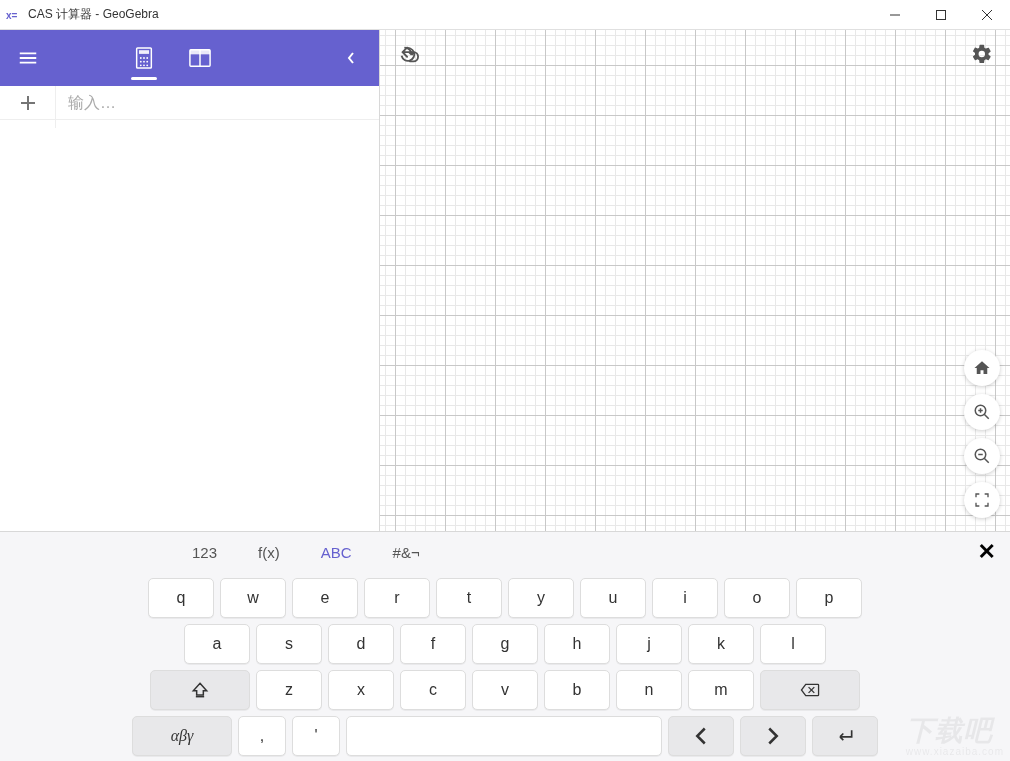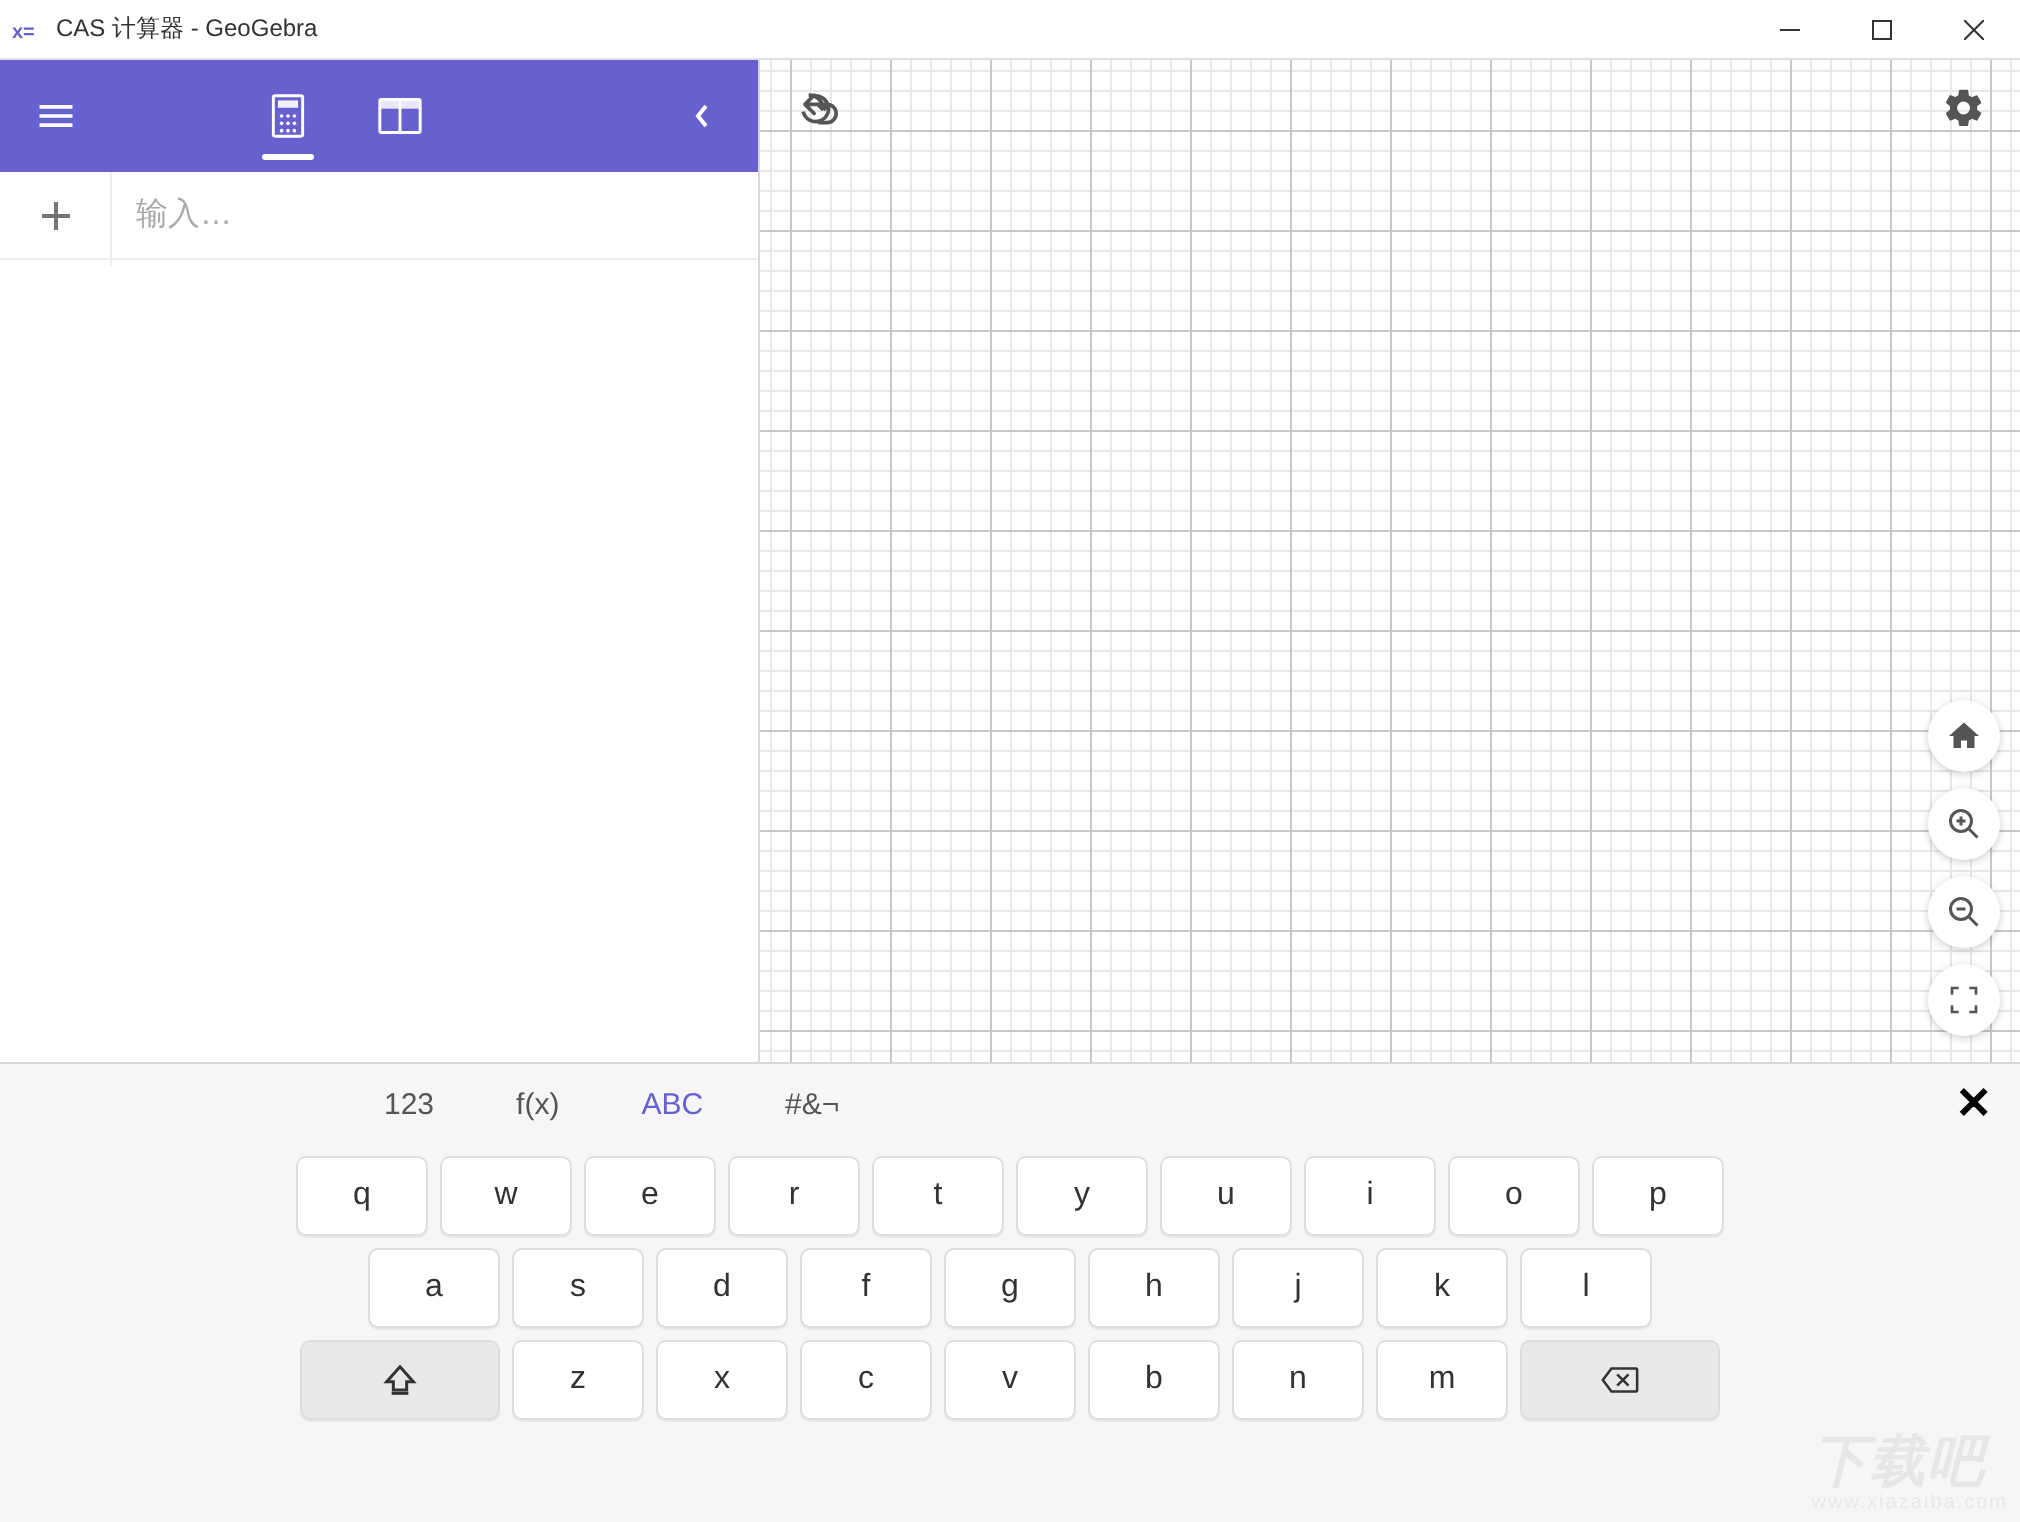--- a/index.html
+++ b/index.html
@@ -18,21 +18,21 @@
 
 
 .sidebar { width: 380px; height: 100%; display: flex; flex-direction: column; border-right: 1px solid #d8d8d8; }
 .sidebar-top { height: 56px; background: #6661cf; display: flex; align-items: center; position: relative; }
 .menu-btn { width: 56px; height: 56px; display: flex; align-items: center; justify-content: center; color: #fff; }
 .tab-group { display: flex; margin-left: 60px; height: 100%; align-items: center; }
 .tab { width: 56px; height: 56px; display: flex; align-items: center; justify-content: center; color: rgba(255,255,255,0.85); position: relative; }
 .tab.active::after { content:""; position:absolute; bottom:6px; left:50%; transform:translateX(-50%); width:26px; height:3px; background:#fff; border-radius:2px; }
 .collapse-btn { position: absolute; right: 8px; width: 40px; height: 56px; display: flex; align-items: center; justify-content: center; color: #fff; }
 
-.input-row { height: 44px; display: flex; align-items: center; border-bottom: 1px solid #eee; justify-content: space-between; }
+.input-row { height: 34px; display: flex; align-items: center; border-bottom: 1px solid #eee; justify-content: space-between; }
 .plus-btn { width: 56px; height: 50px; display: flex; align-items: center; justify-content: center; color: #666; border-right: 1px solid #eee; }
 .input-field { flex: 1; height: 100%; border: none; outline: none; padding: 0 12px; font-size: 16px; color: #333; }
 .input-field::placeholder { color: #aaa; }
 
 
 .graph { flex: 1; height: 100%; position: relative; background: #fff;
   background-image:
     linear-gradient(#c8c8c8 1px, transparent 1px),
     linear-gradient(90deg, #c8c8c8 1px, transparent 1px),
     linear-gradient(#e8e8e8 1px, transparent 1px),
@@ -247,18 +247,41 @@
       <div class="key" style="width:66px">m</div>
       <div class="key dark" style="width:100px">
         <svg viewBox="0 0 28 20" width="26" height="18">
             <path d="M8 2 H25 A1 1 0 0 1 26 3 V17 A1 1 0 0 1 25 18 H8 L2 10 Z" fill="none" stroke="#333" stroke-width="1.8"></path>
             <line x1="12" y1="6" x2="20" y2="14" stroke="#333" stroke-width="1.8"></line>
             <line x1="20" y1="6" x2="12" y2="14" stroke="#333" stroke-width="1.8"></line>
           </svg>
       </div>
     </div>
 
+    <div class="kb-row">
+      <div class="key dark" style="width:100px">
+          <span class="greek">αβγ</span>
+        </div>
+      <div class="key" style="width:48px">,</div>
+      <div class="key" style="width:48px">'</div>
+      <div class="key" style="width:316px"></div>
+      <div class="key dark" style="width:66px">
+        <svg viewBox="0 0 12 16" width="10" height="14">
+            <path d="M9 2 L3 8 L9 14" fill="none" stroke="#333" stroke-width="2"></path>
+          </svg>
+      </div>
+      <div class="key dark" style="width:66px">
+        <svg viewBox="0 0 12 16" width="10" height="14">
+            <path d="M3 2 L9 8 L3 14" fill="none" stroke="#333" stroke-width="2"></path>
+          </svg>
+      </div>
+      <div class="key dark" style="width:66px">
+        <svg viewBox="0 0 24 18" width="22" height="16">
+            <path d="M20 2 V10 H6 M6 10 L10 6 M6 10 L10 14" fill="none" stroke="#333" stroke-width="2"></path>
+          </svg>
+      </div>
+    </div>
   </div>
   <div class="watermark">
     <span>下载吧</span>
     <small>www.xiazaiba.com</small>
   </div>
 </div>
 
 </body></html>

